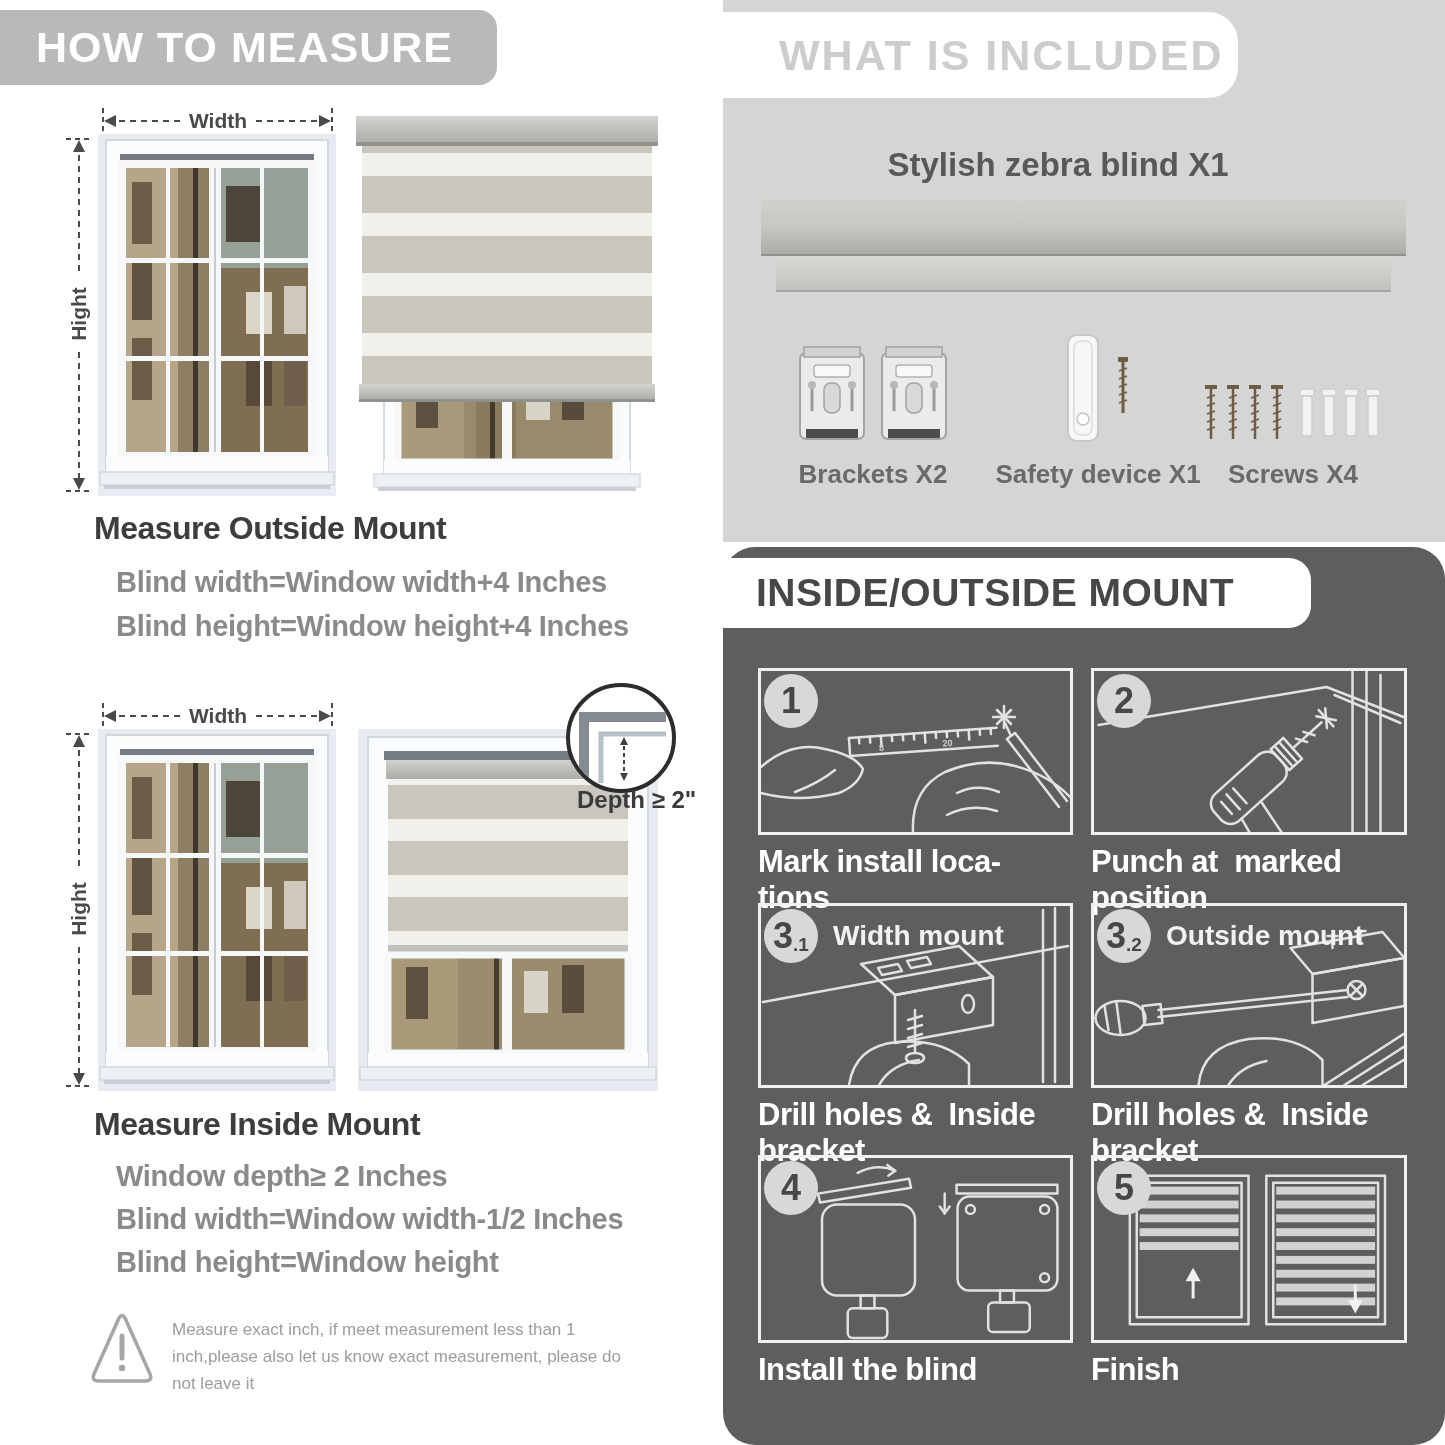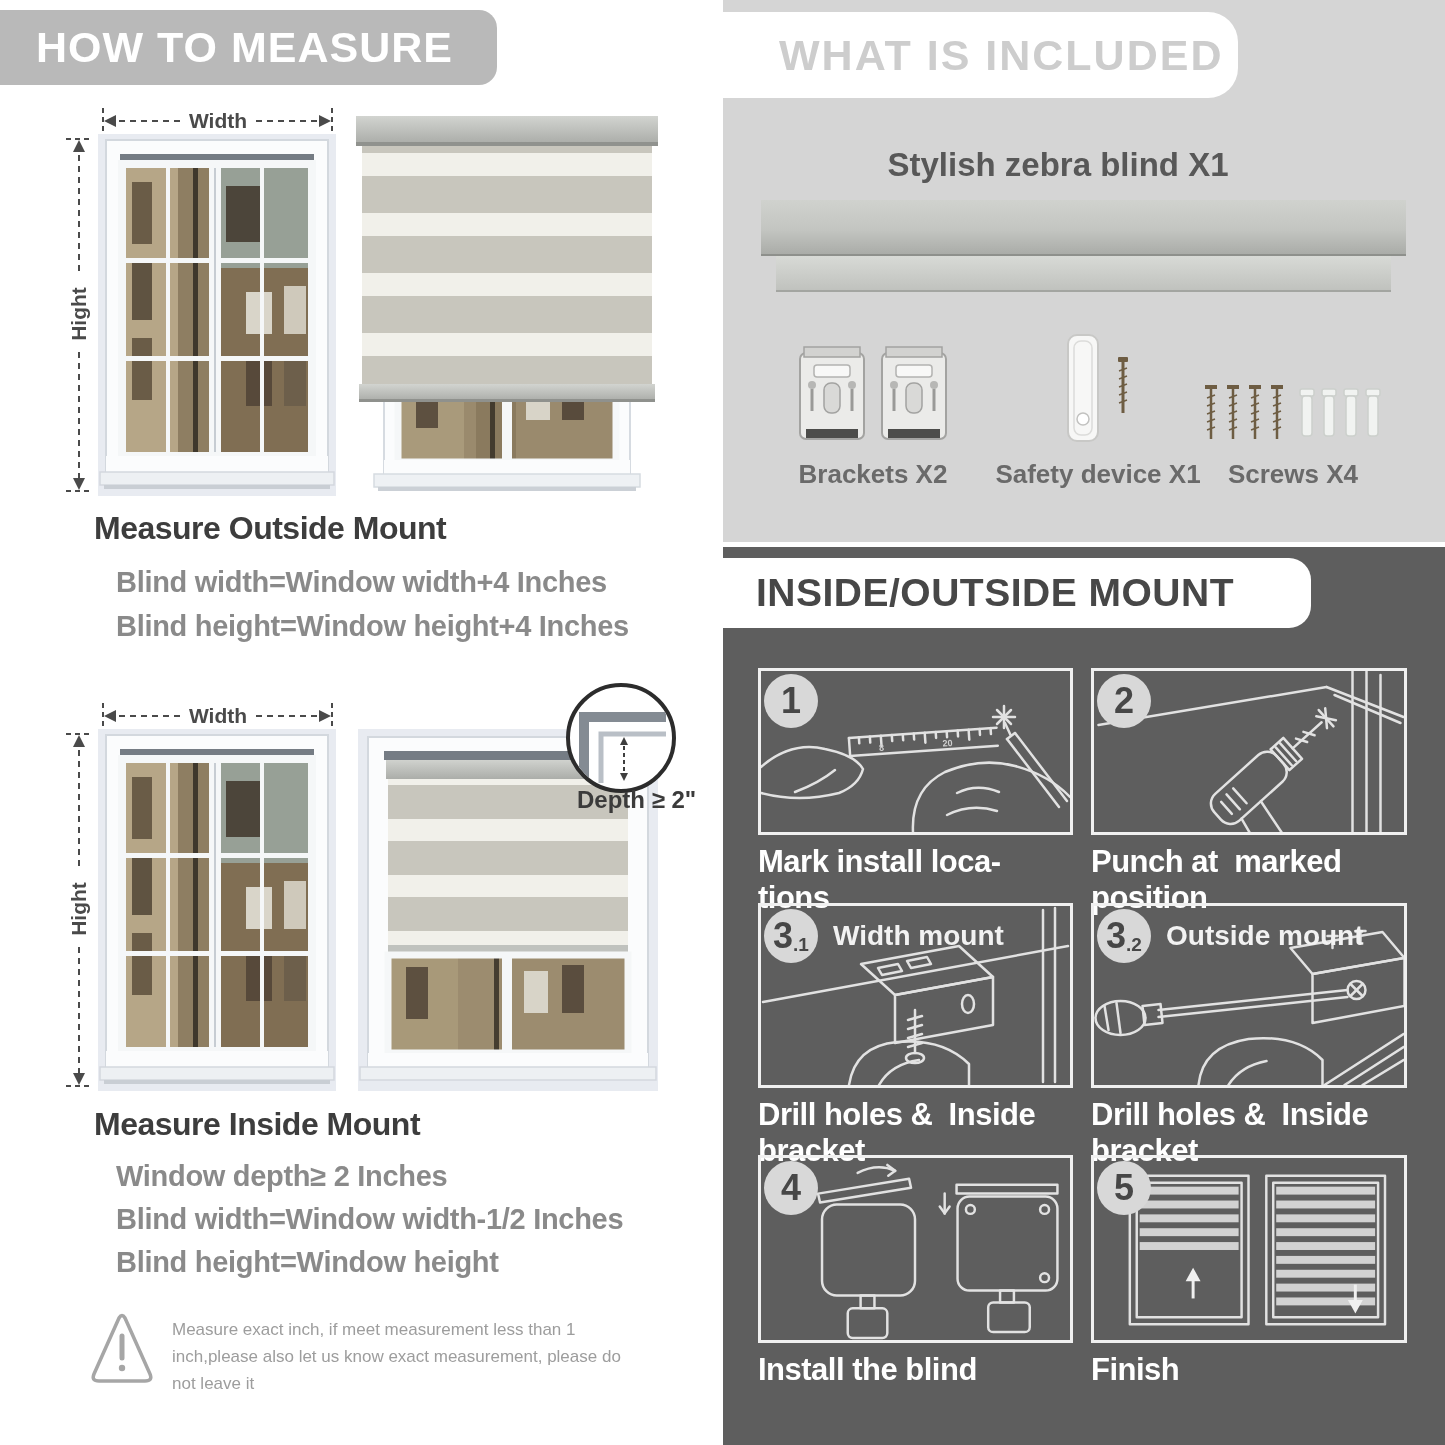--- a/index.html
+++ b/index.html
@@ -28,21 +28,21 @@
   .headrail{position:absolute;left:38px;top:200px;width:645px;}
   .headrail .top{height:54px;background:linear-gradient(180deg,#d0d2ce 0%,#c3c5c1 55%,#aaaca8 100%);
                  border-bottom:2px solid #8e908c;}
   .headrail .ext{height:34px;margin:0 15px;background:linear-gradient(180deg,#d8dad6,#c0c2be);
                  border-bottom:2px solid #a3a5a1;}
   .inc-item{position:absolute;top:333px;text-align:center;}
   .inc-icon{height:112px;display:flex;align-items:flex-end;justify-content:center;}
   .inc-label{margin-top:14px;color:#6a6a6a;font-size:26px;font-weight:bold;}
 
   
-  .panel-dark{position:absolute;left:723px;top:547px;width:722px;height:898px;background:#5e5e5e;}
+  .panel-dark{position:absolute;left:723px;top:547px;width:722px;height:898px;background:#5e5e5e;border-radius:32px;}
   .iom{top:11px;width:588px;height:70px;border-radius:0 22px 22px 0;color:#474747;font-size:39px;
        line-height:70px;padding-left:33px;letter-spacing:0.5px;}
   .step{position:absolute;}
   .frame{position:relative;border:3px solid #f0f0f0;box-sizing:border-box;}
   .badge{position:absolute;top:3px;left:3px;width:54px;height:54px;border-radius:50%;background:#d8d8d8;
          color:#474747;display:flex;align-items:center;justify-content:center;font-weight:bold;}
   .badge .num{font-size:36px;line-height:1;}
   .badge .sub{font-size:19px;line-height:1;transform:translateY(8px);}
   .inner-label{position:absolute;top:14px;left:72px;color:#f2f2f2;font-size:28px;font-weight:bold;}
   .caption{margin-top:9px;color:#fff;font-size:31px;font-weight:bold;letter-spacing:-0.5px;white-space:pre-wrap;}

